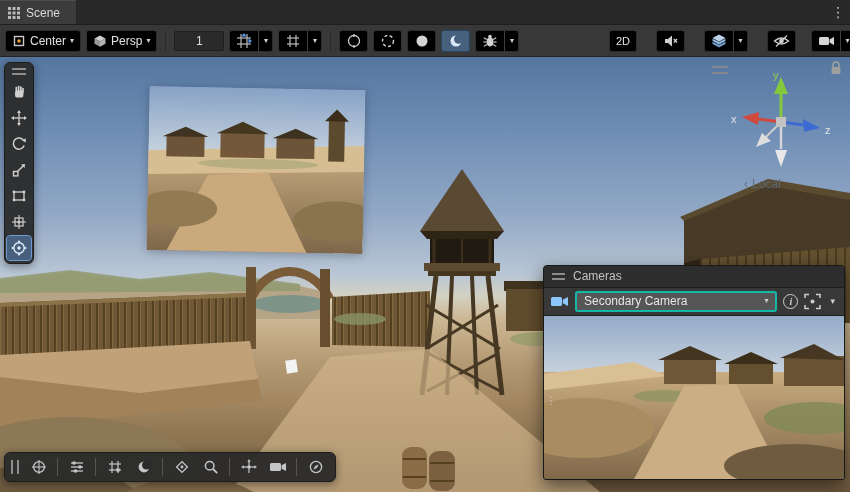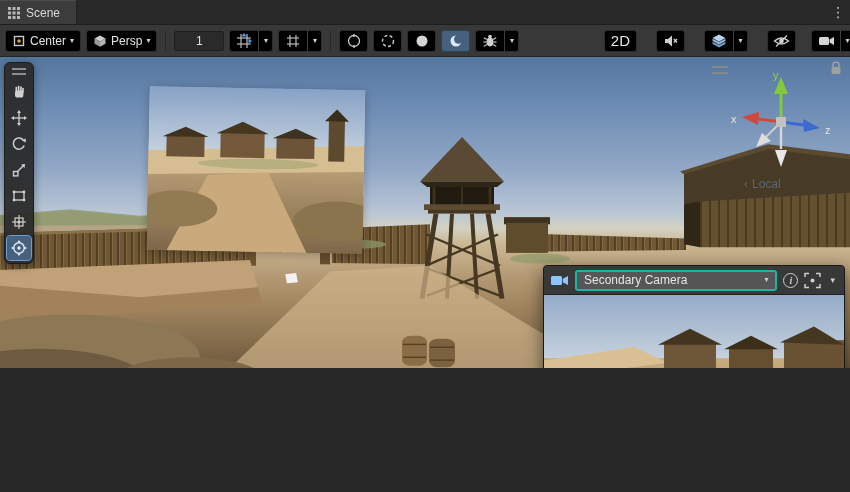--- a/index.html
+++ b/index.html
@@ -1,18 +1,18 @@
 <!DOCTYPE html>
 <html><head>
 <meta charset="utf-8">
 <style>
   *{box-sizing:border-box;margin:0;padding:0}
   html,body{width:850px;height:492px;overflow:hidden;background:#282828;
     font-family:"Liberation Sans",sans-serif;-webkit-font-smoothing:antialiased}
-  .app{position:relative;width:850px;height:368px;background:#383838}
+  .app{position:relative;width:850px;height:492px;background:#383838}
 
   
   .tabbar{position:absolute;top:0;left:0;right:0;height:25px;background:#292929;
     display:flex;align-items:stretch;border-bottom:1px solid #1e1e1e}
   .tab{display:flex;align-items:center;gap:6px;padding:0 16px 0 8px;background:#3c3c3c;
     color:#d8d8d8;font-size:12px;border-right:1px solid #222;border-top:1px solid #4b4b4b}
   .tab-menu{margin-left:auto;width:24px;display:flex;align-items:center;justify-content:center;
     color:#c9c9c9;font-size:14px;cursor:pointer}
 
   
@@ -25,21 +25,21 @@
   .btn.active{background:#46607e;border-color:#28455f}
   .split{display:flex}
   .split .main{border-radius:3px 0 0 3px;border-right:none}
   .split .arrow{width:15px;border-radius:0 3px 3px 0;border-left:1px solid #3e3e3e;
     padding:0;justify-content:center;font-size:8px;color:#cfcfcf}
   .caret{font-size:8px;color:#cfcfcf;line-height:1}
   .sep{width:1px;height:20px;background:#2a2a2a;margin:0 3px;flex:none}
   .num-input{width:50px;height:20px;background:#2a2a2a;border:1px solid #1f1f1f;border-radius:2px;
     color:#e0e0e0;font-size:12px;text-align:center;outline:none}
   .spacer{flex:1}
-  .txtbtn{font-size:15px;color:#e6e6e6}
+  .txtbtn{font-size:11px;color:#e6e6e6}
 
   
   .viewport{position:absolute;top:57px;left:0;right:0;bottom:0;overflow:hidden;
     background:linear-gradient(180deg,#55769f 0%,#6d8cb4 16%,#92a8c6 36%,#b9c6d5 50%,
       #d3d1c2 55%,#ccb894 60%,#b59b75 70%,#a0855f 80%,#88704e 90%,#6f593e 100%)}
   .scene{position:absolute;inset:0;width:100%;height:100%}
 
   
   .cam-preview{position:absolute;left:148px;top:31px;width:216px;height:164px;
     transform:rotate(1.1deg);box-shadow:0 2px 10px rgba(0,0,0,.25)}
@@ -469,20 +469,24 @@
     <div class="persp-label">
       <span>‹</span>
       <span>Local</span>
     </div>
     <svg class="lock" viewBox="0 0 12 14">
       <path d="M3,6 V4 a3,3 0 0 1 6,0 V6" fill="none" stroke="#a0a0a0" stroke-width="1.5"></path>
       <rect x="1.6" y="6" width="8.8" height="7" rx="1.2" fill="#a0a0a0"></rect>
     </svg>
 
     <div class="cam-panel">
+      <div class="hdr">
+        <div class="handle"></div>
+        <span>Cameras</span>
+      </div>
       <div class="controls">
         <svg width="19" height="15" viewBox="0 0 19 15">
           <rect x="1" y="3" width="11" height="9" rx="1.5" fill="#8dc6ff"></rect>
           <polygon points="12.8,5.8 18,3 18,12 12.8,9.2" fill="#8dc6ff"></polygon>
         </svg>
         <div class="dropdown">
           <span>Secondary Camera</span>
           <span class="caret">▾</span>
         </div>
         <div class="info-icon">

